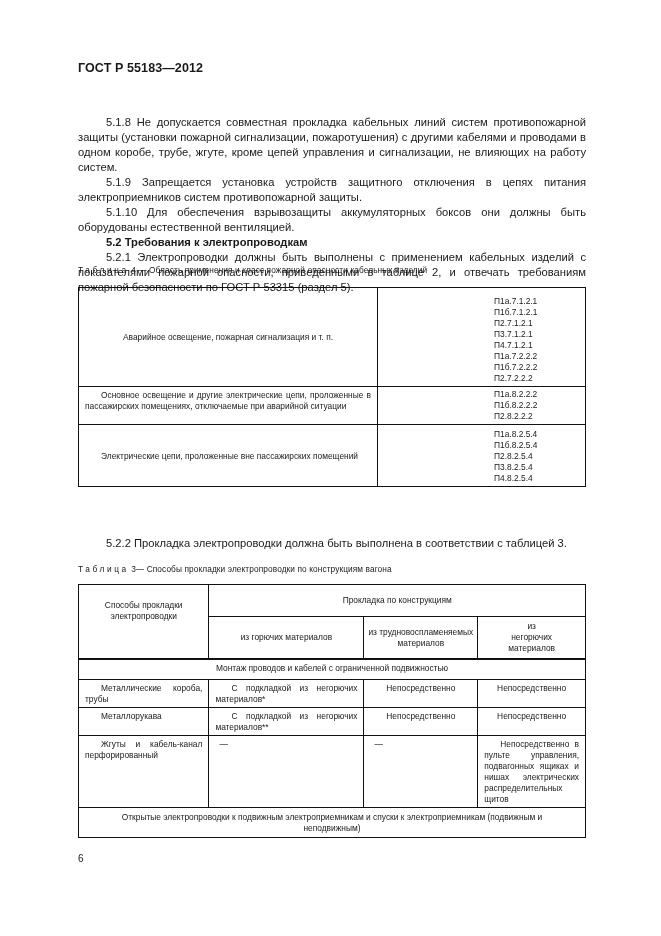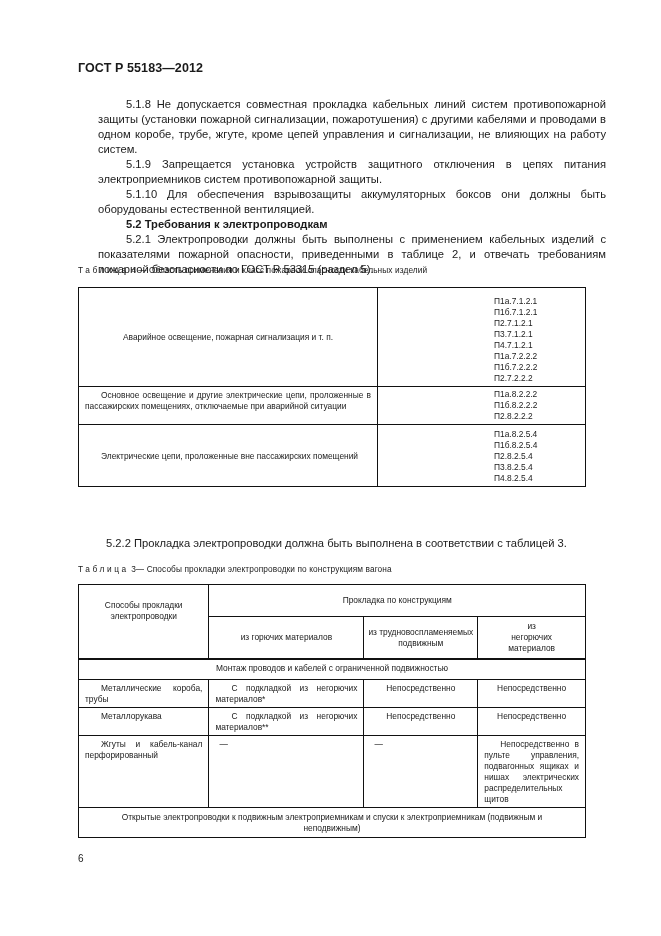--- a/index.html
+++ b/index.html
@@ -28,21 +28,21 @@
     .page-num { position: absolute; left: 78px; top: 853px; font-size: 10px; }
     .row-span { text-align: center !important; border-radius: 10px; }
   </style>
 </head>
 <body>
 
 <div>
 
   <div class="doc-code">ГОСТ Р 55183—2012</div>
 
-  <div class="body-text" style="top:97px;margin-left:20px;">
+  <div class="body-text" style="top:115px;">
     <p class="para">5.1.8 Не допускается совместная прокладка кабельных линий систем противопожарной защиты (установки пожарной сигнализации, пожаротушения) с другими кабелями и проводами в одном коробе, трубе, жгуте, кроме цепей управления и сигнализации, не влияющих на работу систем.</p>
     <p class="para">5.1.9 Запрещается установка устройств защитного отключения в цепях питания электроприемников систем противопожарной защиты.</p>
     <p class="para">5.1.10 Для обеспечения взрывозащиты аккумуляторных боксов они должны быть оборудованы естественной вентиляцией.</p>
     <p class="section-heading">5.2 Требования к электропроводкам</p>
     <p class="para">5.2.1 Электропроводки должны быть выполнены с применением кабельных изделий с показателями пожарной опасности, приведенными в таблице 2, и отвечать требованиям пожарной безопасности по ГОСТ Р 53315 (раздел 5).</p>
   </div>
 
   <div class="caption" style="top:265px;">
     <span class="spaced">Таблица</span>
     <span>4 — Область применения и класс пожарной опасности кабельных изделий</span>
@@ -98,21 +98,21 @@
   </div>
 
   <table class="t3">
     <tbody>
         <tr>
       <th rowspan="2" class="hdr-bottom" style="width:122px; padding:0 14px 22px 14px;">Способы прокладки электропроводки</th>
       <th colspan="3" style="height:31px;">Прокладка по конструкциям</th>
     </tr>
     <tr>
       <th class="hdr-bottom" style="width:122px; height:41px; padding:0 30px;">из горючих материалов</th>
-      <th class="hdr-bottom" style="width:124px;">из трудновоспламеняемых подвижным</th>
+      <th class="hdr-bottom" style="width:124px;">из трудновоспламеняемых материалов</th>
       <th class="hdr-bottom" style="padding:0 30px;">из негорючих материалов</th>
     </tr>
     <tr>
       <td colspan="4" class="row-span" style="height:14px;">Монтаж проводов и кабелей с ограниченной подвижностью</td>
     </tr>
     <tr>
       <td>
             <div class="ind">Металлические короба, трубы</div>
           </td>
       <td>

